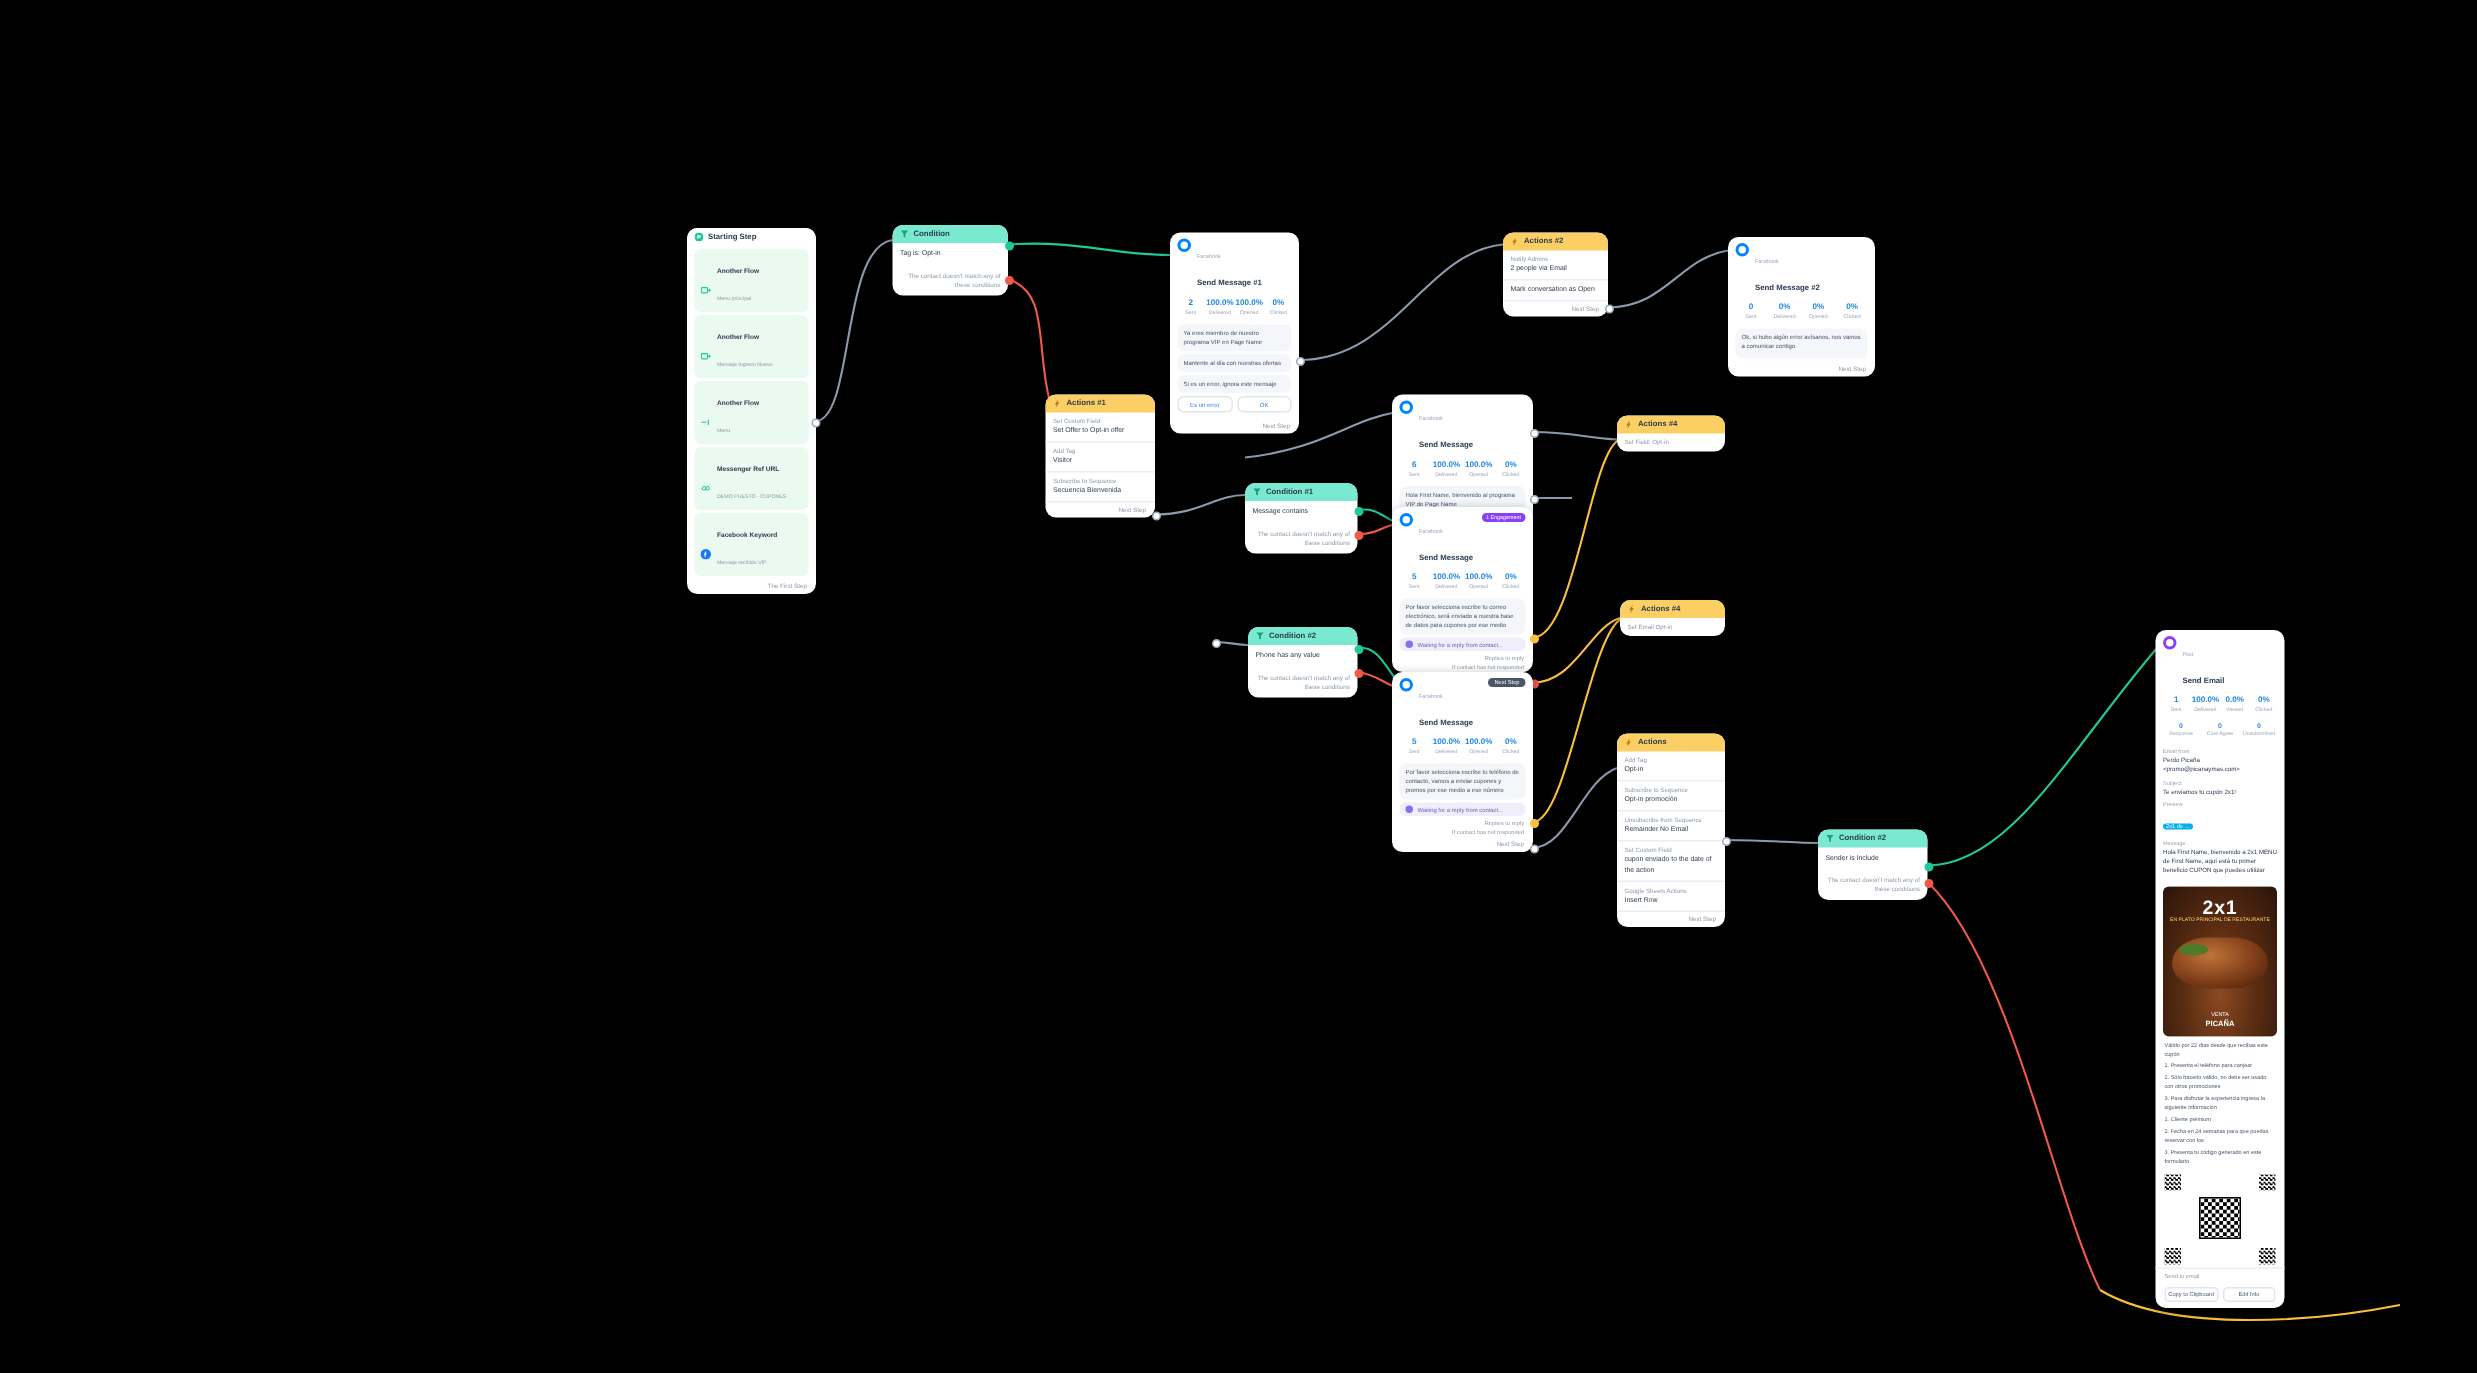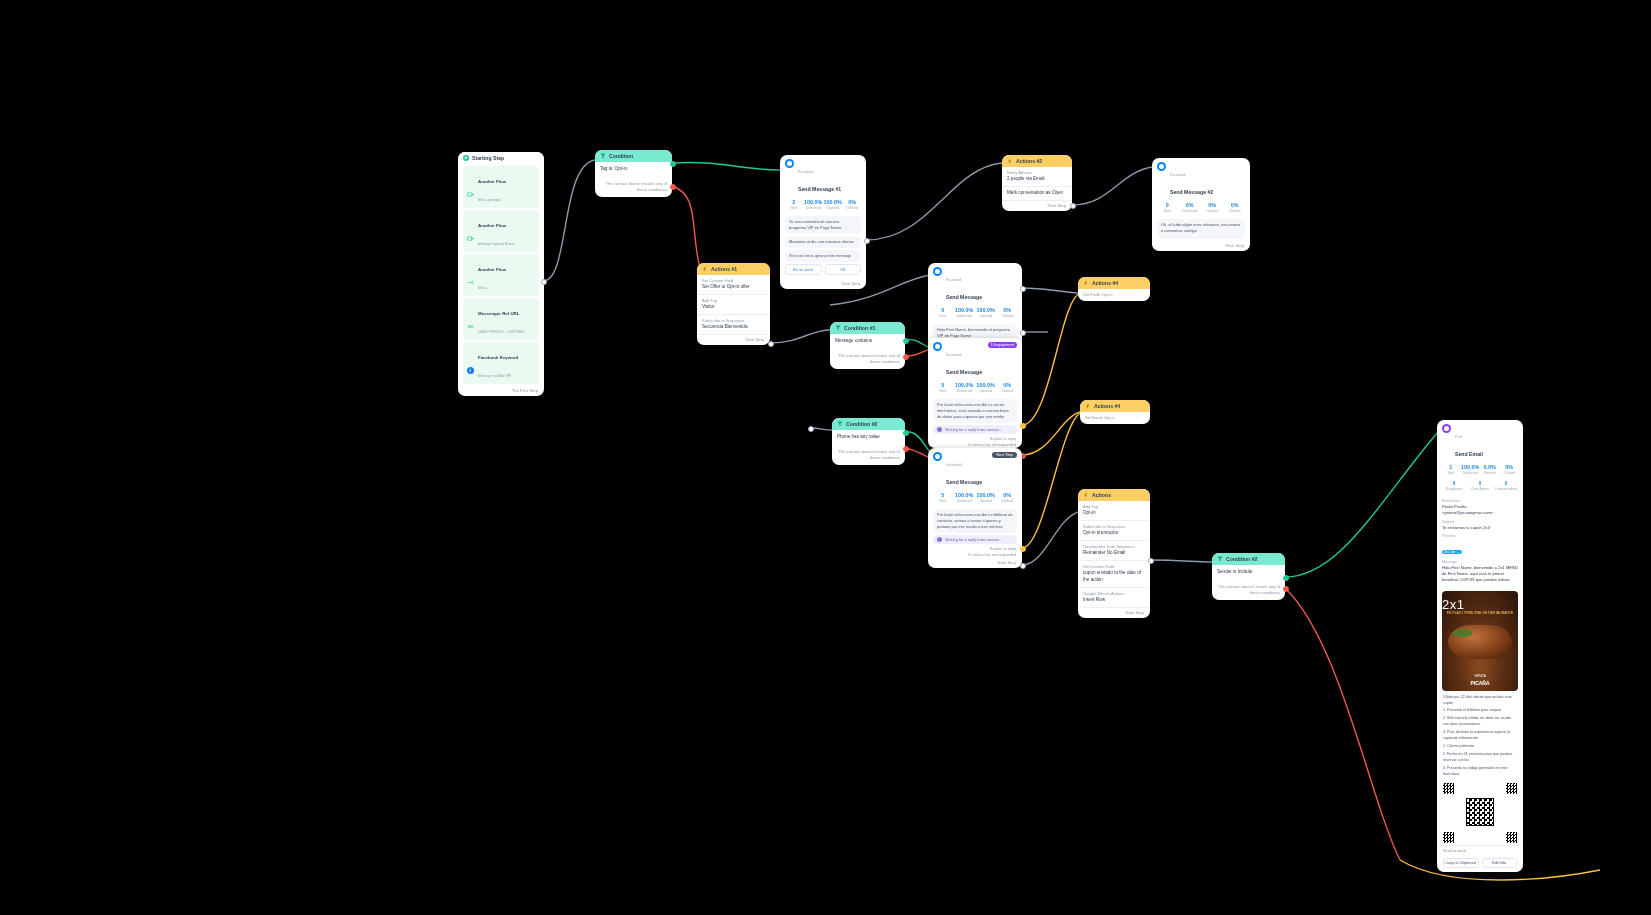--- a/index.html
+++ b/index.html
@@ -48,21 +48,21 @@
   .reply{font-size:3.8px;color:#8c98a8;text-align:right;padding:1px 6px;}
   .badge{background:#8a3ffc;color:#fff;border-radius:3px;font-size:3.6px;padding:1px 3px;}
   .nextdark{background:#4a5566;color:#fff;font-size:3.8px;border-radius:3px;padding:1px 4px;}
 
   .postbody{padding:2px 5px 4px;}
   .pfield{font-size:3.7px;color:#9aa7b8;margin-top:3px;line-height:1.4;}
   .pval{font-size:4.1px;color:#2d3b4e;line-height:1.5;}
   .burger{height:100px;margin:3px 5px;border-radius:4px;background:
      radial-gradient(ellipse at 50% 72%,#8b4a22 0%,#5a2d12 45%,#2a1409 100%),
      linear-gradient(#1a0d05,#2a1409);position:relative;overflow:hidden;}
-  .burger .twox{position:absolute;left:0;right:0;top:6px;text-align:left;color:#fff;font-size:13px;font-weight:normal;letter-spacing:.5px;}
+  .burger .twox{position:absolute;left:0;right:0;top:6px;text-align:center;color:#fff;font-size:13px;font-weight:bold;letter-spacing:.5px;}
   .burger .sub2{position:absolute;left:0;right:0;top:20px;text-align:center;color:#ffd36b;font-size:3.4px;}
   .burger .meat{position:absolute;left:8%;right:8%;top:34%;height:34%;border-radius:40%/55%;background:radial-gradient(ellipse at 40% 35%,#c0733a,#7a3a16 60%,#3d1c08);}
   .burger .lettuce{position:absolute;left:14%;width:26%;top:38%;height:8%;border-radius:50%;background:#4e7a2a;}
   .burger .bottom{position:absolute;left:0;right:0;bottom:5px;text-align:center;color:#fff;font-size:5px;font-weight:bold;}
   .burger .bottom2{position:absolute;left:0;right:0;bottom:13px;text-align:center;color:#fff;font-size:3.6px;}
   .ptext{font-size:3.7px;color:#45546b;line-height:1.6;padding:1px 6px;}
   .qrrow{display:flex;justify-content:space-between;padding:4px 6px 2px;}
   .qr{width:26px;height:26px;background:
     repeating-conic-gradient(#000 0 25%,#fff 0 50%) 0 0/5px 5px;border:1px solid #000;}
   .qrsm{width:11px;height:11px;background:repeating-conic-gradient(#000 0 25%,#fff 0 50%) 0 0/3px 3px;}

